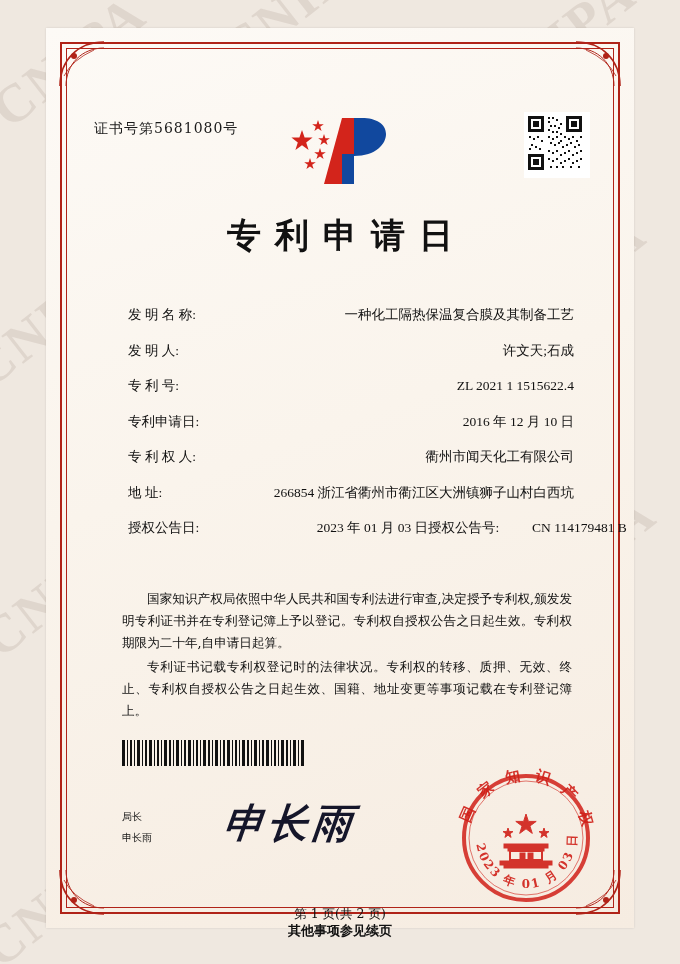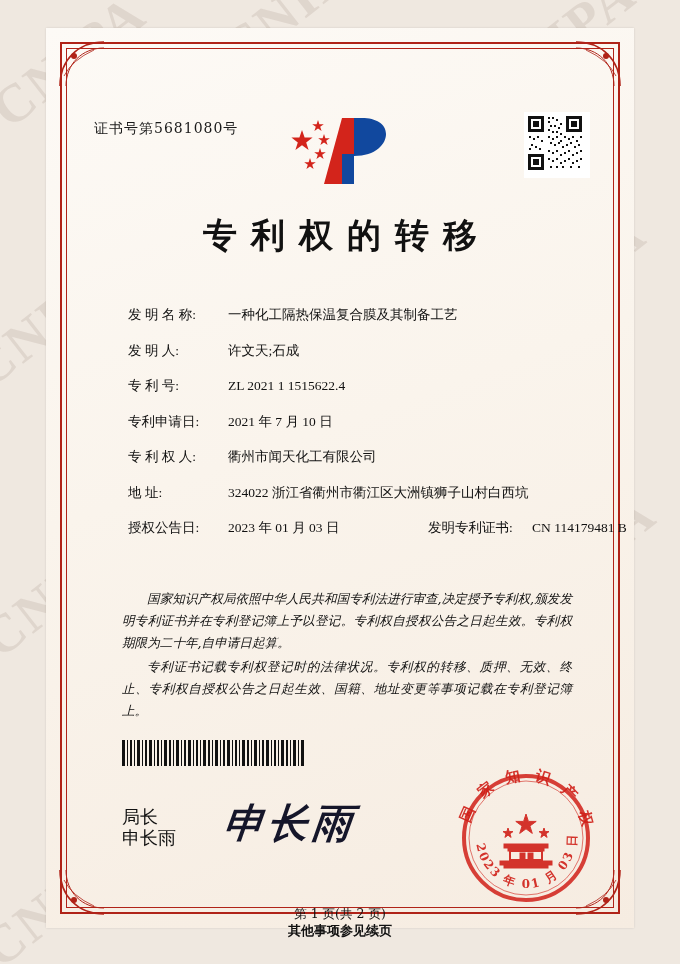--- a/index.html
+++ b/index.html
@@ -126,61 +126,61 @@
   }
   .f-label {
     width: 100px;
     flex: 0 0 100px;
     letter-spacing: 0px;
     white-space: nowrap;
   }
   .f-value {
     flex: 1 1 auto;
     white-space: nowrap;
+    text-align: right;
   }
   .field-row.split .f-value { flex: 0 0 auto; width: 200px; }
   .f-label2 {
     flex: 0 0 auto;
     width: 104px;
     white-space: nowrap;
   }
   .f-value2 { flex: 1 1 auto; white-space: nowrap; }
 
   
   .paras {
     position: absolute;
     left: 76px;
     right: 62px;
     top: 560px;
     font-size: 12.6px;
     line-height: 22px;
     color: #111;
     text-align: justify;
-    font-style: italic;
   }
   .paras p {
     margin: 0 0 2px 0;
     text-indent: 25px;
   }
 
   
   .barcode {
     position: absolute;
     left: 76px;
     top: 712px;
     width: 184px;
     height: 26px;
   }
 
   
   .sig-label {
     position: absolute;
     left: 76px;
     top: 778px;
-    font-size: 18px;
+    font-size: 10px;
     line-height: 21px;
     color: #111;
   }
   .sig-script {
     position: absolute;
     left: 178px;
     top: 768px;
     font-size: 40px;
     font-family: "DejaVu Serif", serif;
     font-style: italic;
@@ -364,51 +364,51 @@
       <g fill="#d3241b">
         <polygon points="22,20 24.6,27.6 32.6,27.6 26.2,32.4 28.6,40 22,35.2 15.4,40 17.8,32.4 11.4,27.6 19.4,27.6"></polygon>
         <polygon points="38,10 39.4,14.2 43.8,14.2 40.2,16.8 41.6,21 38,18.4 34.4,21 35.8,16.8 32.2,14.2 36.6,14.2"></polygon>
         <polygon points="44,24 45.4,28.2 49.8,28.2 46.2,30.8 47.6,35 44,32.4 40.4,35 41.8,30.8 38.2,28.2 42.6,28.2"></polygon>
         <polygon points="40,38 41.4,42.2 45.8,42.2 42.2,44.8 43.6,49 40,46.4 36.4,49 37.8,44.8 34.2,42.2 38.6,42.2"></polygon>
         <polygon points="30,48 31.4,52.2 35.8,52.2 32.2,54.8 33.6,59 30,56.4 26.4,59 27.8,54.8 24.2,52.2 28.6,52.2"></polygon>
       </g>
     </svg>
   </div>
 
-  <div class="title">专利权的转移</div>
+  <div class="title">专利申请日</div>
 
   <div class="fields">
     <div class="field-row">
       <div class="f-label">发 明 名 称:</div>
       <div class="f-value">一种化工隔热保温复合膜及其制备工艺</div>
     </div>
     <div class="field-row">
       <div class="f-label">发 明 人:</div>
       <div class="f-value">许文天;石成</div>
     </div>
     <div class="field-row">
       <div class="f-label">专 利 号:</div>
       <div class="f-value">ZL 2021 1 1515622.4</div>
     </div>
     <div class="field-row">
       <div class="f-label">专利申请日:</div>
-      <div class="f-value">2021 年 7 月 10 日</div>
+      <div class="f-value">2016 年 12 月 10 日</div>
     </div>
     <div class="field-row">
       <div class="f-label">专 利 权 人:</div>
       <div class="f-value">衢州市闻天化工有限公司</div>
     </div>
     <div class="field-row">
       <div class="f-label">地 址:</div>
-      <div class="f-value">324022 浙江省衢州市衢江区大洲镇狮子山村白西坑</div>
+      <div class="f-value">266854 浙江省衢州市衢江区大洲镇狮子山村白西坑</div>
     </div>
     <div class="field-row split">
       <div class="f-label">授权公告日:</div>
       <div class="f-value">2023 年 01 月 03 日</div>
-      <div class="f-label2">发明专利证书:</div>
+      <div class="f-label2">授权公告号:</div>
       <div class="f-value2">CN 114179481 B</div>
     </div>
   </div>
 
   <div class="paras">
     <p>国家知识产权局依照中华人民共和国专利法进行审查,决定授予专利权,颁发发明专利证书并在专利登记簿上予以登记。专利权自授权公告之日起生效。专利权期限为二十年,自申请日起算。</p>
     <p>专利证书记载专利权登记时的法律状况。专利权的转移、质押、无效、终止、专利权自授权公告之日起生效、国籍、地址变更等事项记载在专利登记簿上。</p>
   </div>
 
   <div class="barcode">

